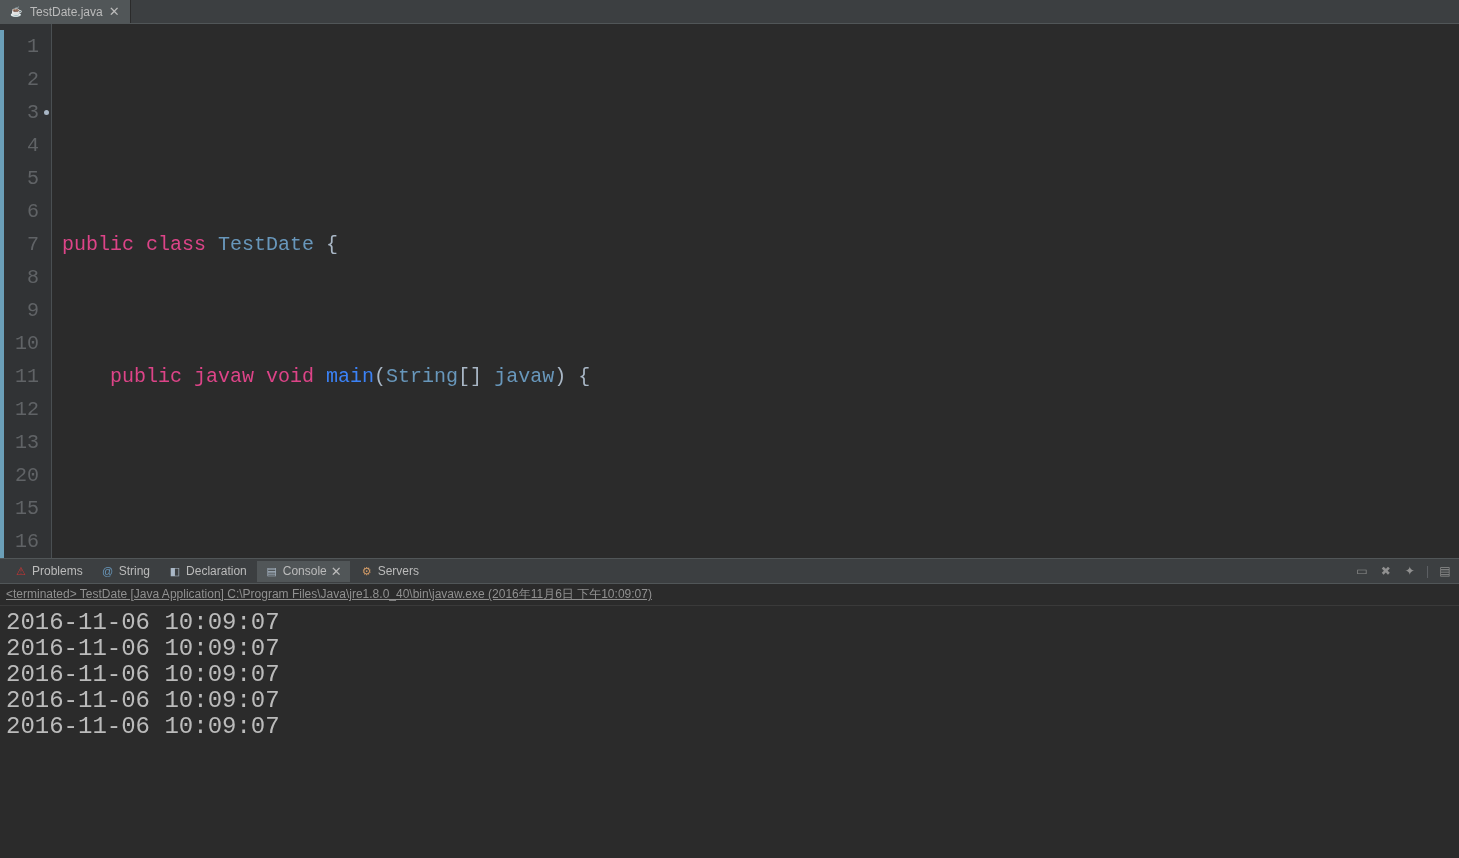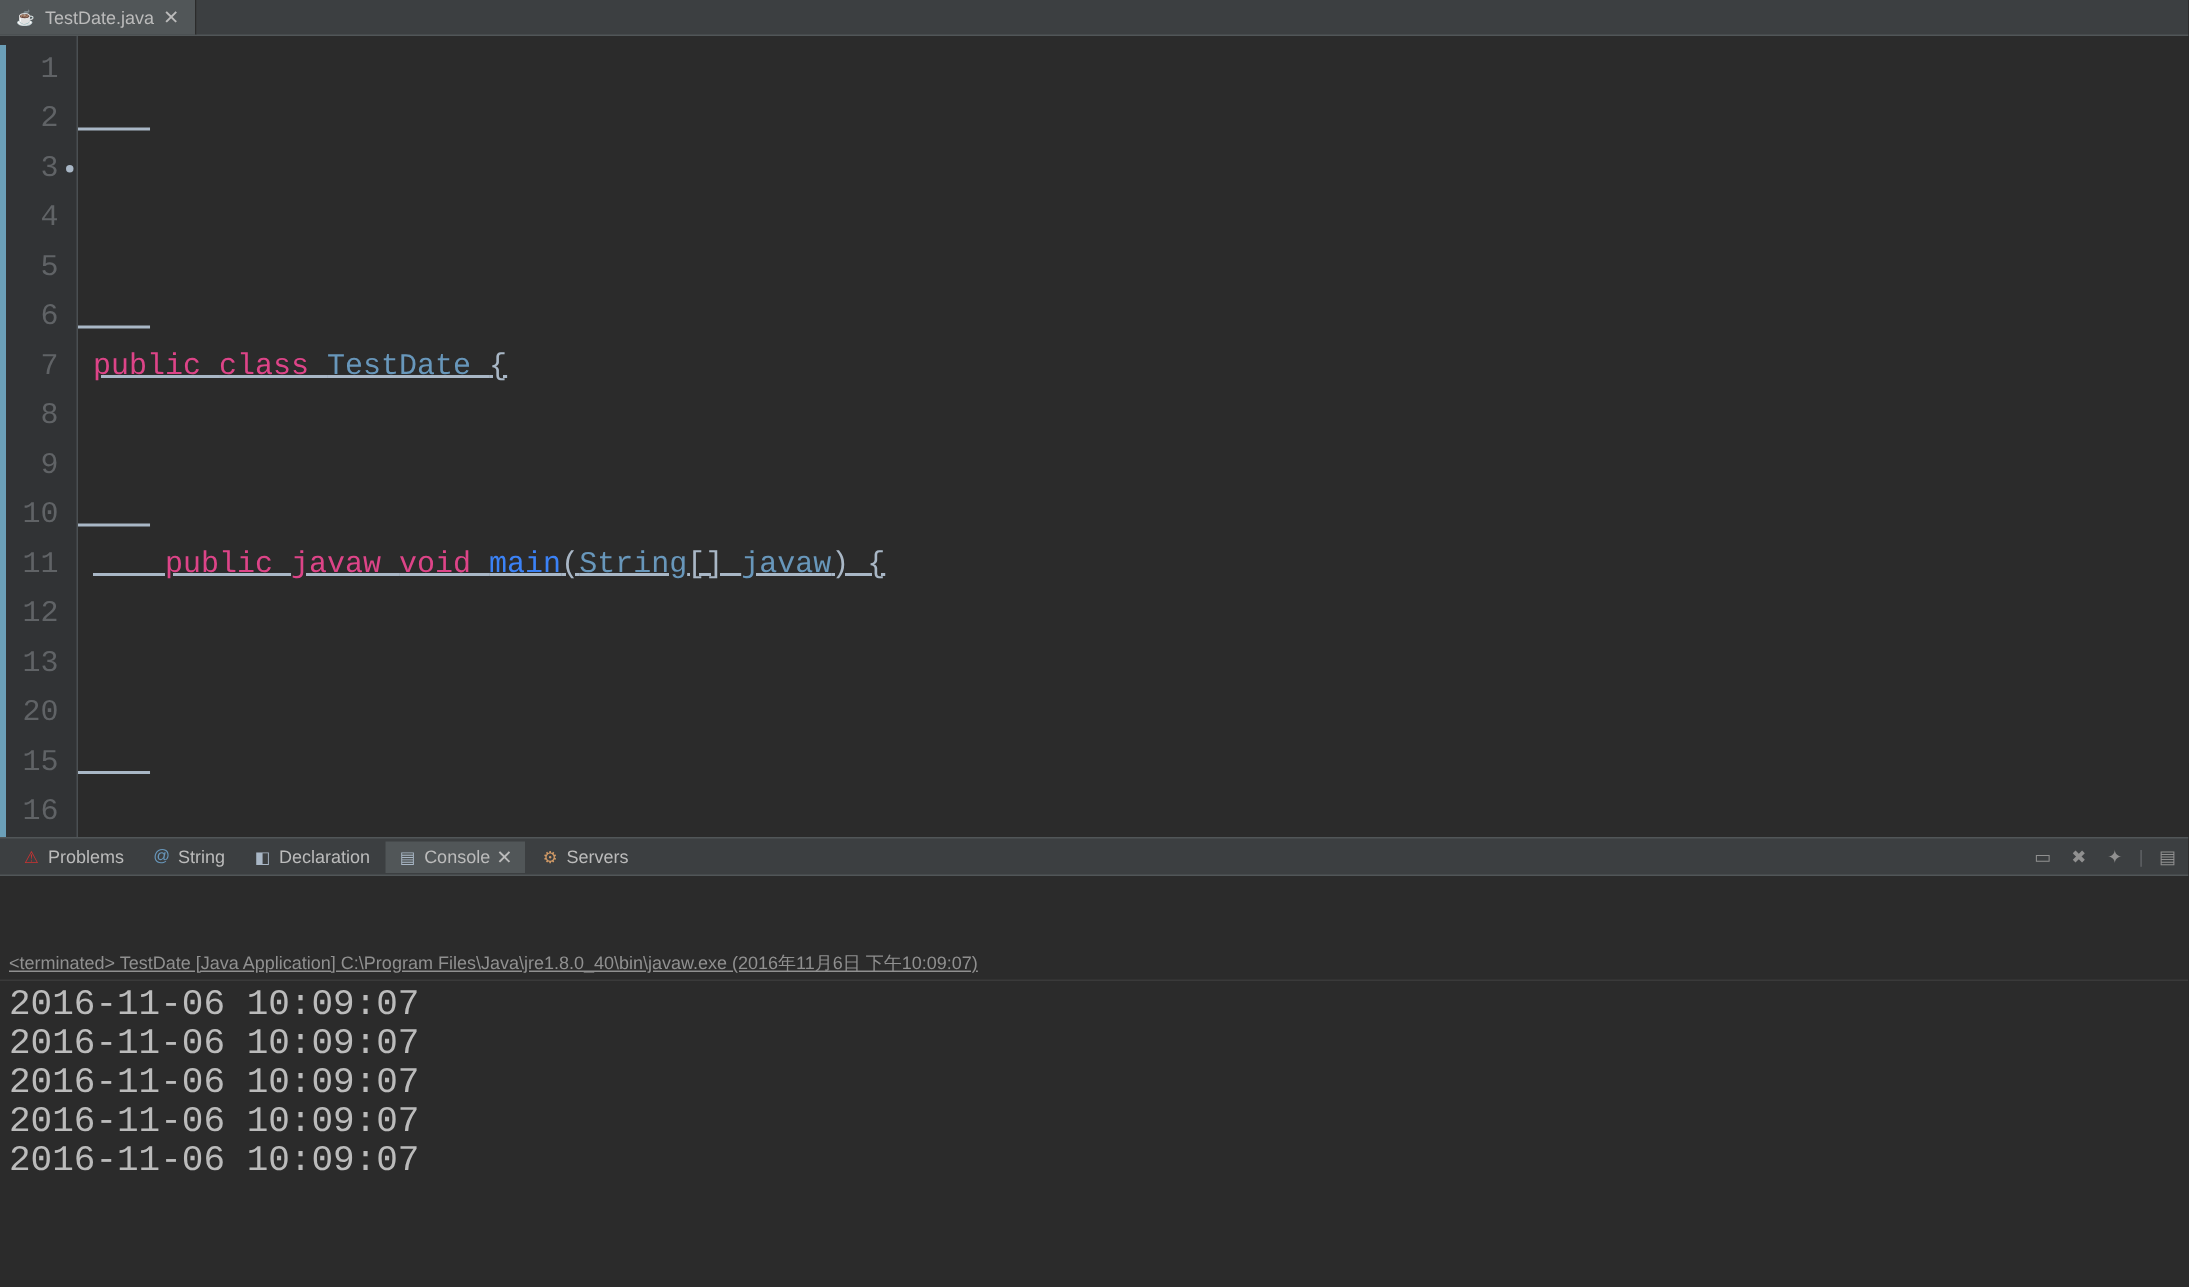--- a/index.html
+++ b/index.html
@@ -79,21 +79,20 @@
   background: #6b9fb8;
 }
 .code-area {
   flex: 1;
   padding-top: 6px;
   font-size: 20px;
   line-height: 33px;
   white-space: pre;
   color: #a9b7c6;
   overflow: hidden;
-  text-decoration: underline;
 }
 .code-line {
   height: 33px;
   padding-left: 10px;
 }
 .kw-magenta { color: #dd4488; }
 .cls { color: #3b82f6; }
 .cls-blue { color: #6897bb; }
 .var { color: #d19a66; }
 .str { color: #6a8759; }
@@ -137,21 +136,20 @@
   cursor: pointer;
 }
 .console-status {
   background: #2b2b2b;
   color: #909090;
   font-family: 'Segoe UI', Arial, sans-serif;
   font-size: 12px;
   padding: 2px 6px;
   text-decoration: underline;
   border-bottom: 1px solid #3a3a3a;
-  margin-top: 48px;
 }
 .console-output {
   flex: 1;
   background: #2b2b2b;
   color: #bbbbbb;
   font-family: Consolas, 'Courier New', monospace;
   font-size: 24px;
   line-height: 26px;
   padding: 4px 6px;
   white-space: pre;

